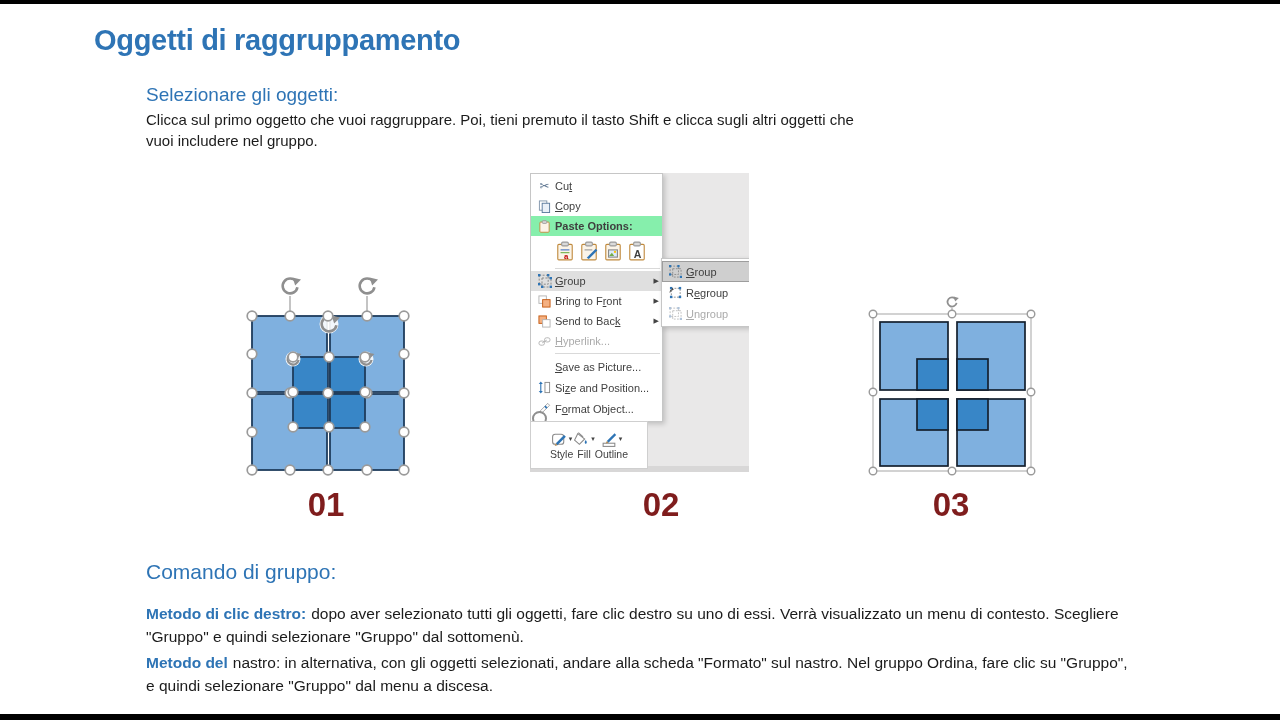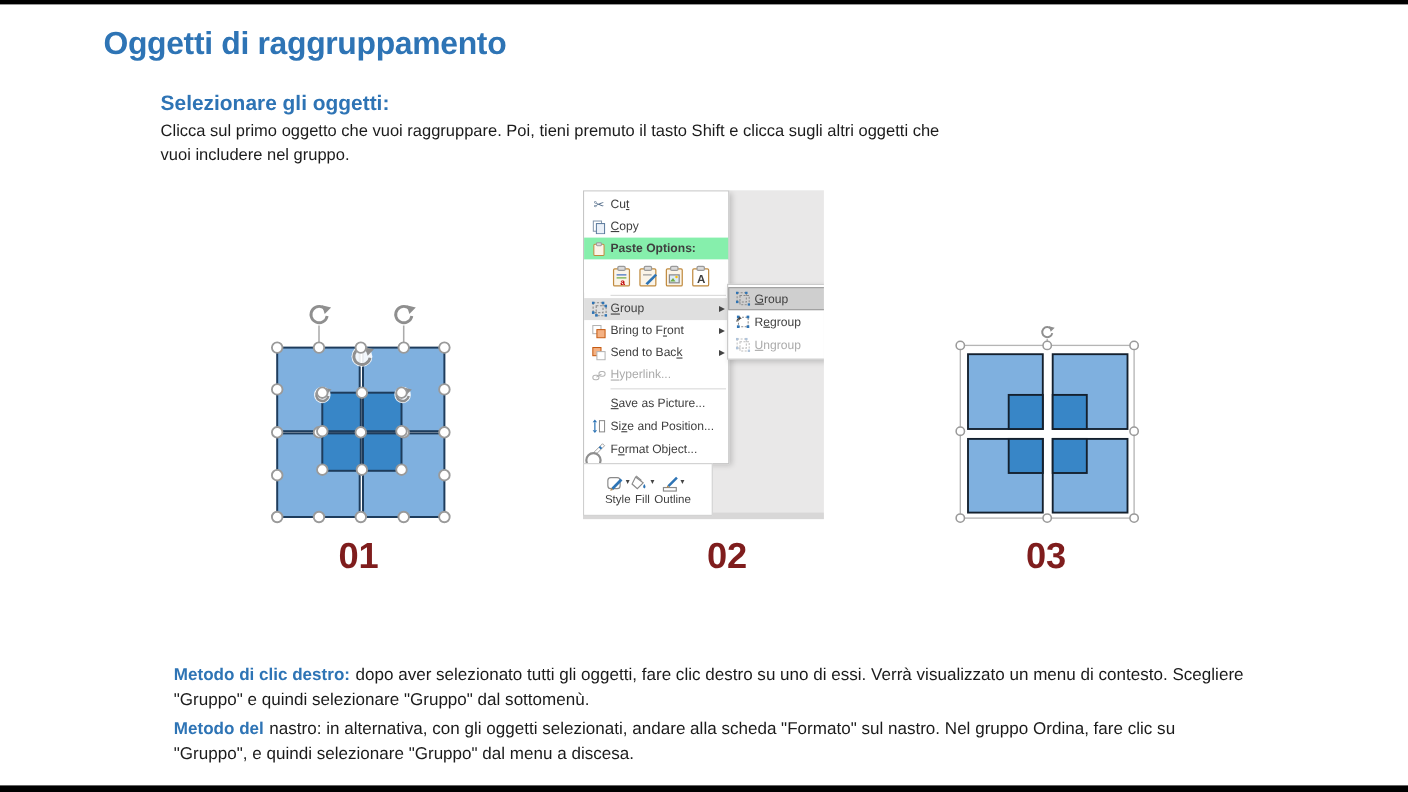--- a/index.html
+++ b/index.html
@@ -3,21 +3,21 @@
 <meta charset="utf-8">
 <style>
   html,body{margin:0;padding:0;background:#fff;}
   .slide{position:relative;width:1280px;height:720px;background:#fff;overflow:hidden;
          font-family:"Liberation Sans",sans-serif;}
   .bar{position:absolute;left:0;width:1280px;background:#000;}
   .bar.top{top:0;height:4px;}
   .bar.bottom{bottom:0;height:6px;}
 
   .page-title{position:absolute;left:94px;top:24px;font-size:29px;font-weight:700;color:#2E74B5;letter-spacing:-0.3px;}
-  .h-blue{color:#2E74B5;font-weight:700;}
+  .h-blue{color:#2E74B5;font-weight:400;}
   .sec1-head{position:absolute;left:146px;top:84px;font-size:19px;}
   .sec1-body{position:absolute;left:146px;top:109px;width:712px;font-size:15px;line-height:21px;color:#1b1b1b;}
 
   .fig-label{position:absolute;top:486px;font-size:33px;font-weight:700;color:#7f1d1d;transform:translateX(-50%);}
   .fig-label.l1{left:326px;} .fig-label.l2{left:661px;} .fig-label.l3{left:951px;}
 
   .fig-svg{position:absolute;}
 
   
   .shot{position:absolute;left:530px;top:173px;width:219px;height:299px;background:#E9E8E8;overflow:hidden;}
@@ -48,21 +48,21 @@
   .minibar{position:absolute;left:0;top:248px;width:118px;height:48px;background:#fff;border:1px solid #CFCFCF;
            box-sizing:border-box;display:flex;justify-content:center;align-items:center;}
   .mtb{display:flex;flex-direction:column;align-items:center;font-size:10.5px;color:#3f3f3f;cursor:default;}
   .mtb .ic{display:flex;align-items:center;line-height:0;}
   .mtb .caret{font-size:7px;color:#444;margin-left:1px;}
   .sel-dot{position:absolute;left:2px;top:238px;width:11px;height:11px;border-radius:50%;
            background:#fff;border:2px solid #8F8F8F;}
 
   .sec2-head{position:absolute;left:146px;top:560px;font-size:21px;}
   .sec2-body{position:absolute;left:146px;top:602px;width:985px;font-size:15.5px;line-height:23px;color:#1b1b1b;}
-  .sec2-body p{margin:0 0 3px 12px;}
+  .sec2-body p{margin:0 0 3px 0;}
   .lead{color:#2E74B5;font-weight:700;margin-right:5px;}
 </style>
 </head>
 <body>
 
 <div class="slide">
   <div class="bar top"></div>
   <div class="bar bottom"></div>
 
   <div class="page-title">Oggetti di raggruppamento</div>
@@ -370,17 +370,18 @@
       <use href="#hnd3" x="873" y="471"></use>
         <use href="#hnd3" x="952" y="471"></use>
         <use href="#hnd3" x="1031" y="471"></use>
     </g>
   </svg>
 
   <div class="fig-label l1">01</div>
   <div class="fig-label l2">02</div>
   <div class="fig-label l3">03</div>
 
+  <div class="sec2-head h-blue">Comando di gruppo:</div>
   <div class="sec2-body">
     <p><span class="lead">Metodo di clic destro:</span><span>dopo aver selezionato tutti gli oggetti, fare clic destro su uno di essi. Verrà visualizzato un menu di contesto. Scegliere "Gruppo" e quindi selezionare "Gruppo" dal sottomenù.</span></p>
     <p><span class="lead">Metodo del</span><span>nastro: in alternativa, con gli oggetti selezionati, andare alla scheda "Formato" sul nastro. Nel gruppo Ordina, fare clic su "Gruppo", e quindi selezionare "Gruppo" dal menu a discesa.</span></p>
   </div>
 </div>
 
 </body></html>

